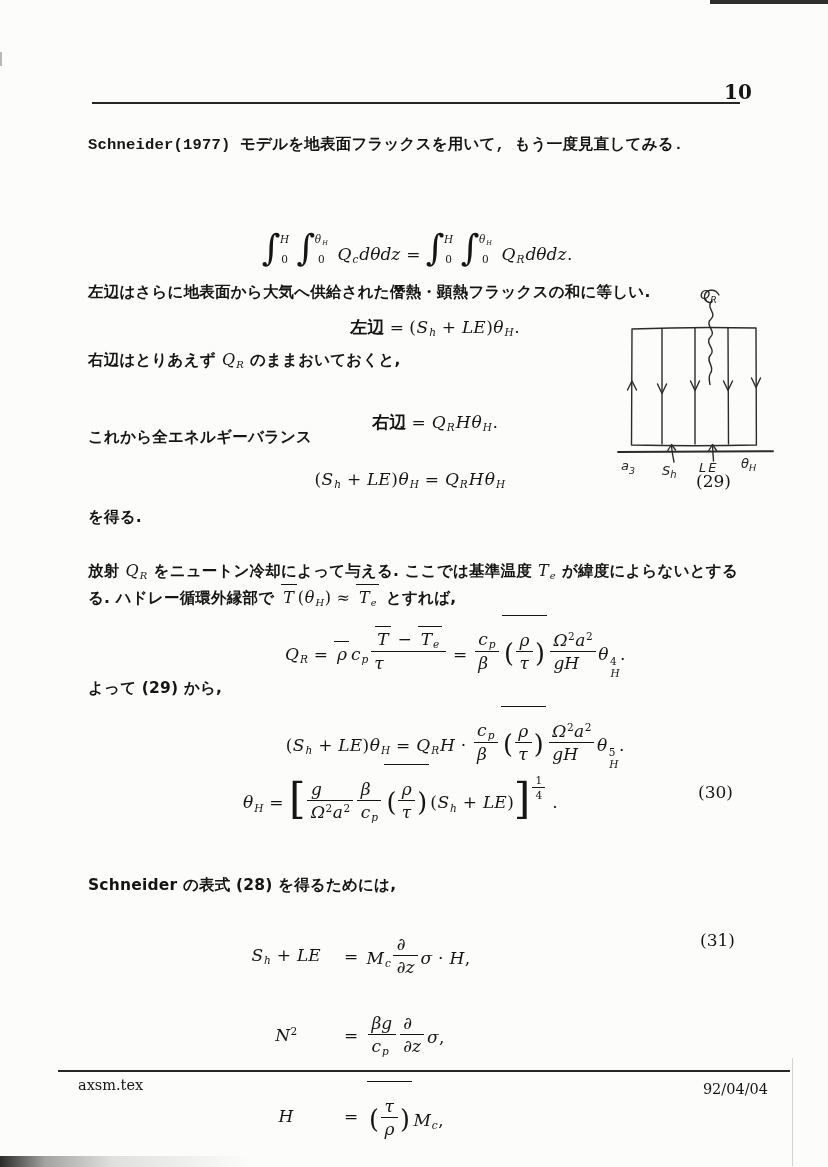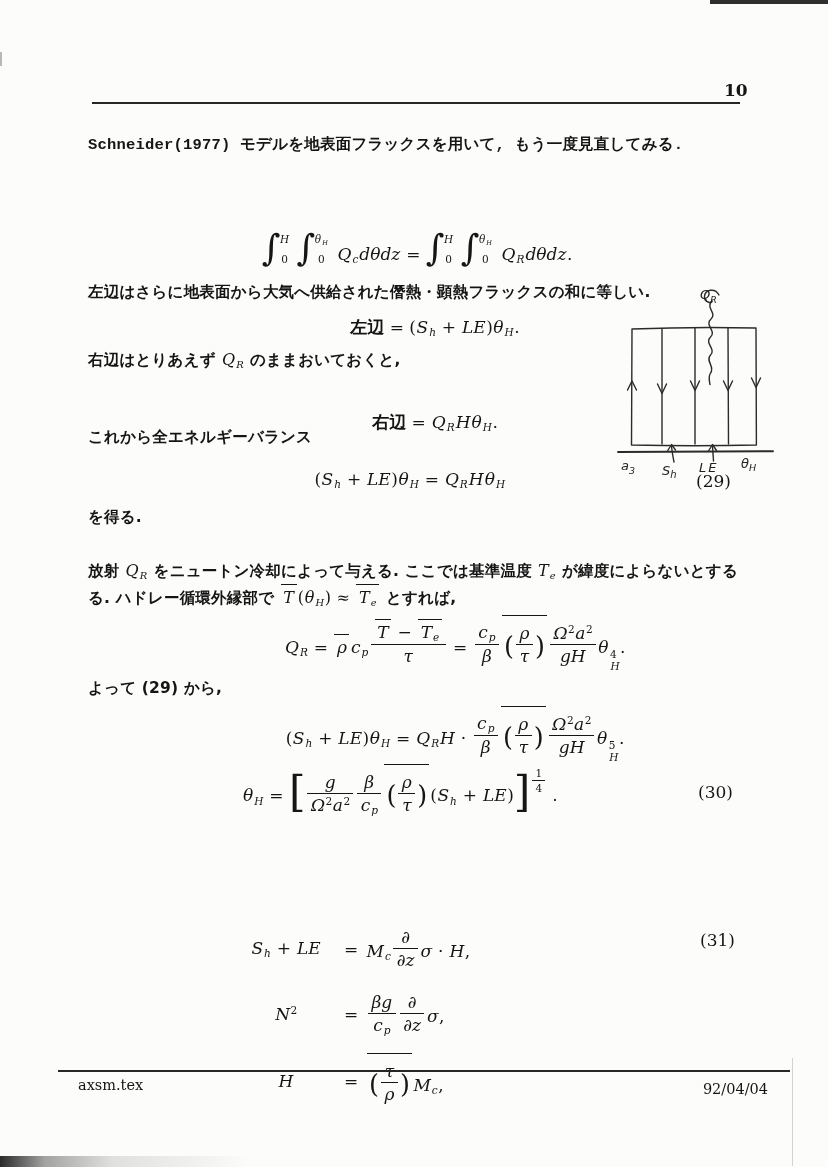--- a/index.html
+++ b/index.html
@@ -5,39 +5,39 @@
   html,body{margin:0;padding:0;background:#d9d9d6;}
   .page{position:relative;width:828px;height:1167px;background:#fcfcfa;overflow:hidden;
         color:#151515;font-family:"DejaVu Serif","Liberation Serif",serif;}
   
   .art-top-right{position:absolute;left:710px;top:0;width:118px;height:4px;background:#2e2e2e;}
   .art-left-tick{position:absolute;left:0;top:52px;width:2px;height:14px;background:#b8b8b6;}
   .art-right-line{position:absolute;left:792px;top:1058px;width:1px;height:108px;background:#d2d2cf;}
   .art-bottom-smudge{position:absolute;left:0;top:1156px;width:250px;height:11px;
         background:linear-gradient(to right,#2a2a2a 0%,rgba(90,90,90,.55) 18%,rgba(140,140,140,.25) 45%,rgba(160,160,160,0) 100%);}
   
-  .pageno{position:absolute;left:724px;top:80px;font-size:17px;font-weight:bold;}
+  .pageno{position:absolute;left:724px;top:80px;font-size:20px;font-weight:bold;}
   .hrule{position:absolute;left:92px;top:102px;width:648px;height:2px;background:#262626;}
   .frule{position:absolute;left:58px;top:1070px;width:732px;height:2px;background:#262626;}
   .fleft{position:absolute;left:78px;top:1077px;font-size:14.5px;}
   .fright{position:absolute;right:60px;top:1081px;font-size:14.5px;}
   
   .jpline{position:absolute;left:88px;font-size:15.5px;line-height:22px;
         font-family:"DejaVu Sans","Liberation Sans",sans-serif;font-weight:600;letter-spacing:.2px;white-space:nowrap;}
   .imath{font-family:"DejaVu Serif","Liberation Serif",serif;font-weight:normal;font-size:16px;}
   
   .eqline{position:absolute;width:650px;text-align:center;font-size:17px;white-space:nowrap;}
   .eqnum{position:absolute;font-size:17px;}
   
   .mi{font-style:italic;padding:0 .5px;}
   .mr{font-style:normal;white-space:pre;}
   .mjp{font-family:"DejaVu Sans","Liberation Sans",sans-serif;font-weight:600;font-style:normal;}
   .msp{display:inline-block;}
   .mbig{font-style:normal;line-height:0;vertical-align:-0.1em;}
-  .mfrac{display:inline-block;vertical-align:-0.55em;text-align:center;margin:5px 2px;}
+  .mfrac{display:inline-block;vertical-align:-0.55em;text-align:left;margin:12px 2px;}
   .mnum{display:block;border-bottom:1.4px solid #151515;padding:0 3px 1px;}
   .mden{display:block;padding:1px 3px 0;}
   .movl{display:inline-block;border-top:1.4px solid #151515;padding:2px 2px 0;margin:0 1px;}
   .mint{display:inline-flex;align-items:center;margin-right:1px;}
   .mintg{font-size:36px;font-style:normal;line-height:1;}
   .mlims{display:inline-flex;flex-direction:column;justify-content:space-between;height:32px;
          font-size:10.5px;margin-left:-1px;transform:translateY(1px);}
   .mss{display:inline-block;}
   .msup{font-size:.62em;vertical-align:.55em;}
   .msup.hi{vertical-align:1.45em;}
@@ -127,20 +127,21 @@
   <div class="jpline" style="top:677px;">よって (29) から,</div>
 
   <div class="eqline" style="left:130px;top:706px;"><span class="mr">(</span><span class="mss"><span class="mi">S</span><span class="msb"><span class="mi">h</span></span></span><span class="mr"> + </span><span class="mi">LE</span><span class="mr">)</span><span class="mss"><span class="mi">θ</span><span class="msb"><span class="mi">H</span></span></span><span class="mr"> = </span><span class="mss"><span class="mi">Q</span><span class="msb"><span class="mi">R</span></span></span><span class="mi">H</span><span class="mr"> · </span><span class="mfrac"><span class="mnum"><span class="mss"><span class="mi">c</span><span class="msb"><span class="mi">p</span></span></span></span><span class="mden"><span class="mi">β</span></span></span><span class="movl"><span class="mbig" style="font-size: 1.5em;">(</span><span class="mfrac"><span class="mnum"><span class="mi">ρ</span></span><span class="mden"><span class="mi">τ</span></span></span><span class="mbig" style="font-size: 1.5em;">)</span></span><span class="mfrac"><span class="mnum"><span class="mss"><span class="mi">Ω</span><span class="msup"><span class="mr">2</span></span></span><span class="mss"><span class="mi">a</span><span class="msup"><span class="mr">2</span></span></span></span><span class="mden"><span class="mi">gH</span></span></span><span class="mss"><span class="mi">θ</span><span class="mstack">
           <span><span class="mr">5</span></span>
           <span><span class="mi">H</span></span>
         </span></span><span class="mr">.</span></div>
 
   <div class="eqline" style="left:75px;top:762px;"><span class="mss"><span class="mi">θ</span><span class="msb"><span class="mi">H</span></span></span><span class="mr"> = </span><span class="mbig" style="font-size: 2.5em;">[</span><span class="mfrac"><span class="mnum"><span class="mi">g</span></span><span class="mden"><span class="mss"><span class="mi">Ω</span><span class="msup"><span class="mr">2</span></span></span><span class="mss"><span class="mi">a</span><span class="msup"><span class="mr">2</span></span></span></span></span><span class="mfrac"><span class="mnum"><span class="mi">β</span></span><span class="mden"><span class="mss"><span class="mi">c</span><span class="msb"><span class="mi">p</span></span></span></span></span><span class="movl"><span class="mbig" style="font-size: 1.5em;">(</span><span class="mfrac"><span class="mnum"><span class="mi">ρ</span></span><span class="mden"><span class="mi">τ</span></span></span><span class="mbig" style="font-size: 1.5em;">)</span></span><span class="mr">(</span><span class="mss"><span class="mi">S</span><span class="msb"><span class="mi">h</span></span></span><span class="mr"> + </span><span class="mi">LE</span><span class="mr">)</span><span class="mss"><span class="mbig" style="font-size: 2.5em;">]</span><span class="msup hi"><span class="mfrac"><span class="mnum"><span class="mr">1</span></span><span class="mden"><span class="mr">4</span></span></span></span></span><span class="msp" style="width: 0.3em;"></span><span class="mr">.</span></div>
   <div class="eqnum" style="left:698px;top:782px;">(30)</div>
 
+  <div class="jpline" style="top:874px;">Schneider の表式 (28) を得るためには,</div>
 
   <div class="eqsys">
     <div class="lhs"><span class="mss"><span class="mi">S</span><span class="msb"><span class="mi">h</span></span></span><span class="mr"> + </span><span class="mi">LE</span></div>
     <div class="rel">=</div>
     <div><span class="mss"><span class="mi">M</span><span class="msb"><span class="mi">c</span></span></span><span class="mfrac"><span class="mnum"><span class="mi">∂</span></span><span class="mden"><span class="mi">∂z</span></span></span><span class="mi">σ</span><span class="mr"> · </span><span class="mi">H</span><span class="mr">,</span></div>
     <div class="lhs"><span class="mss"><span class="mi">N</span><span class="msup"><span class="mr">2</span></span></span></div>
     <div class="rel">=</div>
     <div><span class="mfrac"><span class="mnum"><span class="mi">βg</span></span><span class="mden"><span class="mss"><span class="mi">c</span><span class="msb"><span class="mi">p</span></span></span></span></span><span class="mfrac"><span class="mnum"><span class="mi">∂</span></span><span class="mden"><span class="mi">∂z</span></span></span><span class="mi">σ</span><span class="mr">,</span></div>
     <div class="lhs"><span class="mi">H</span></div>
     <div class="rel">=</div>

